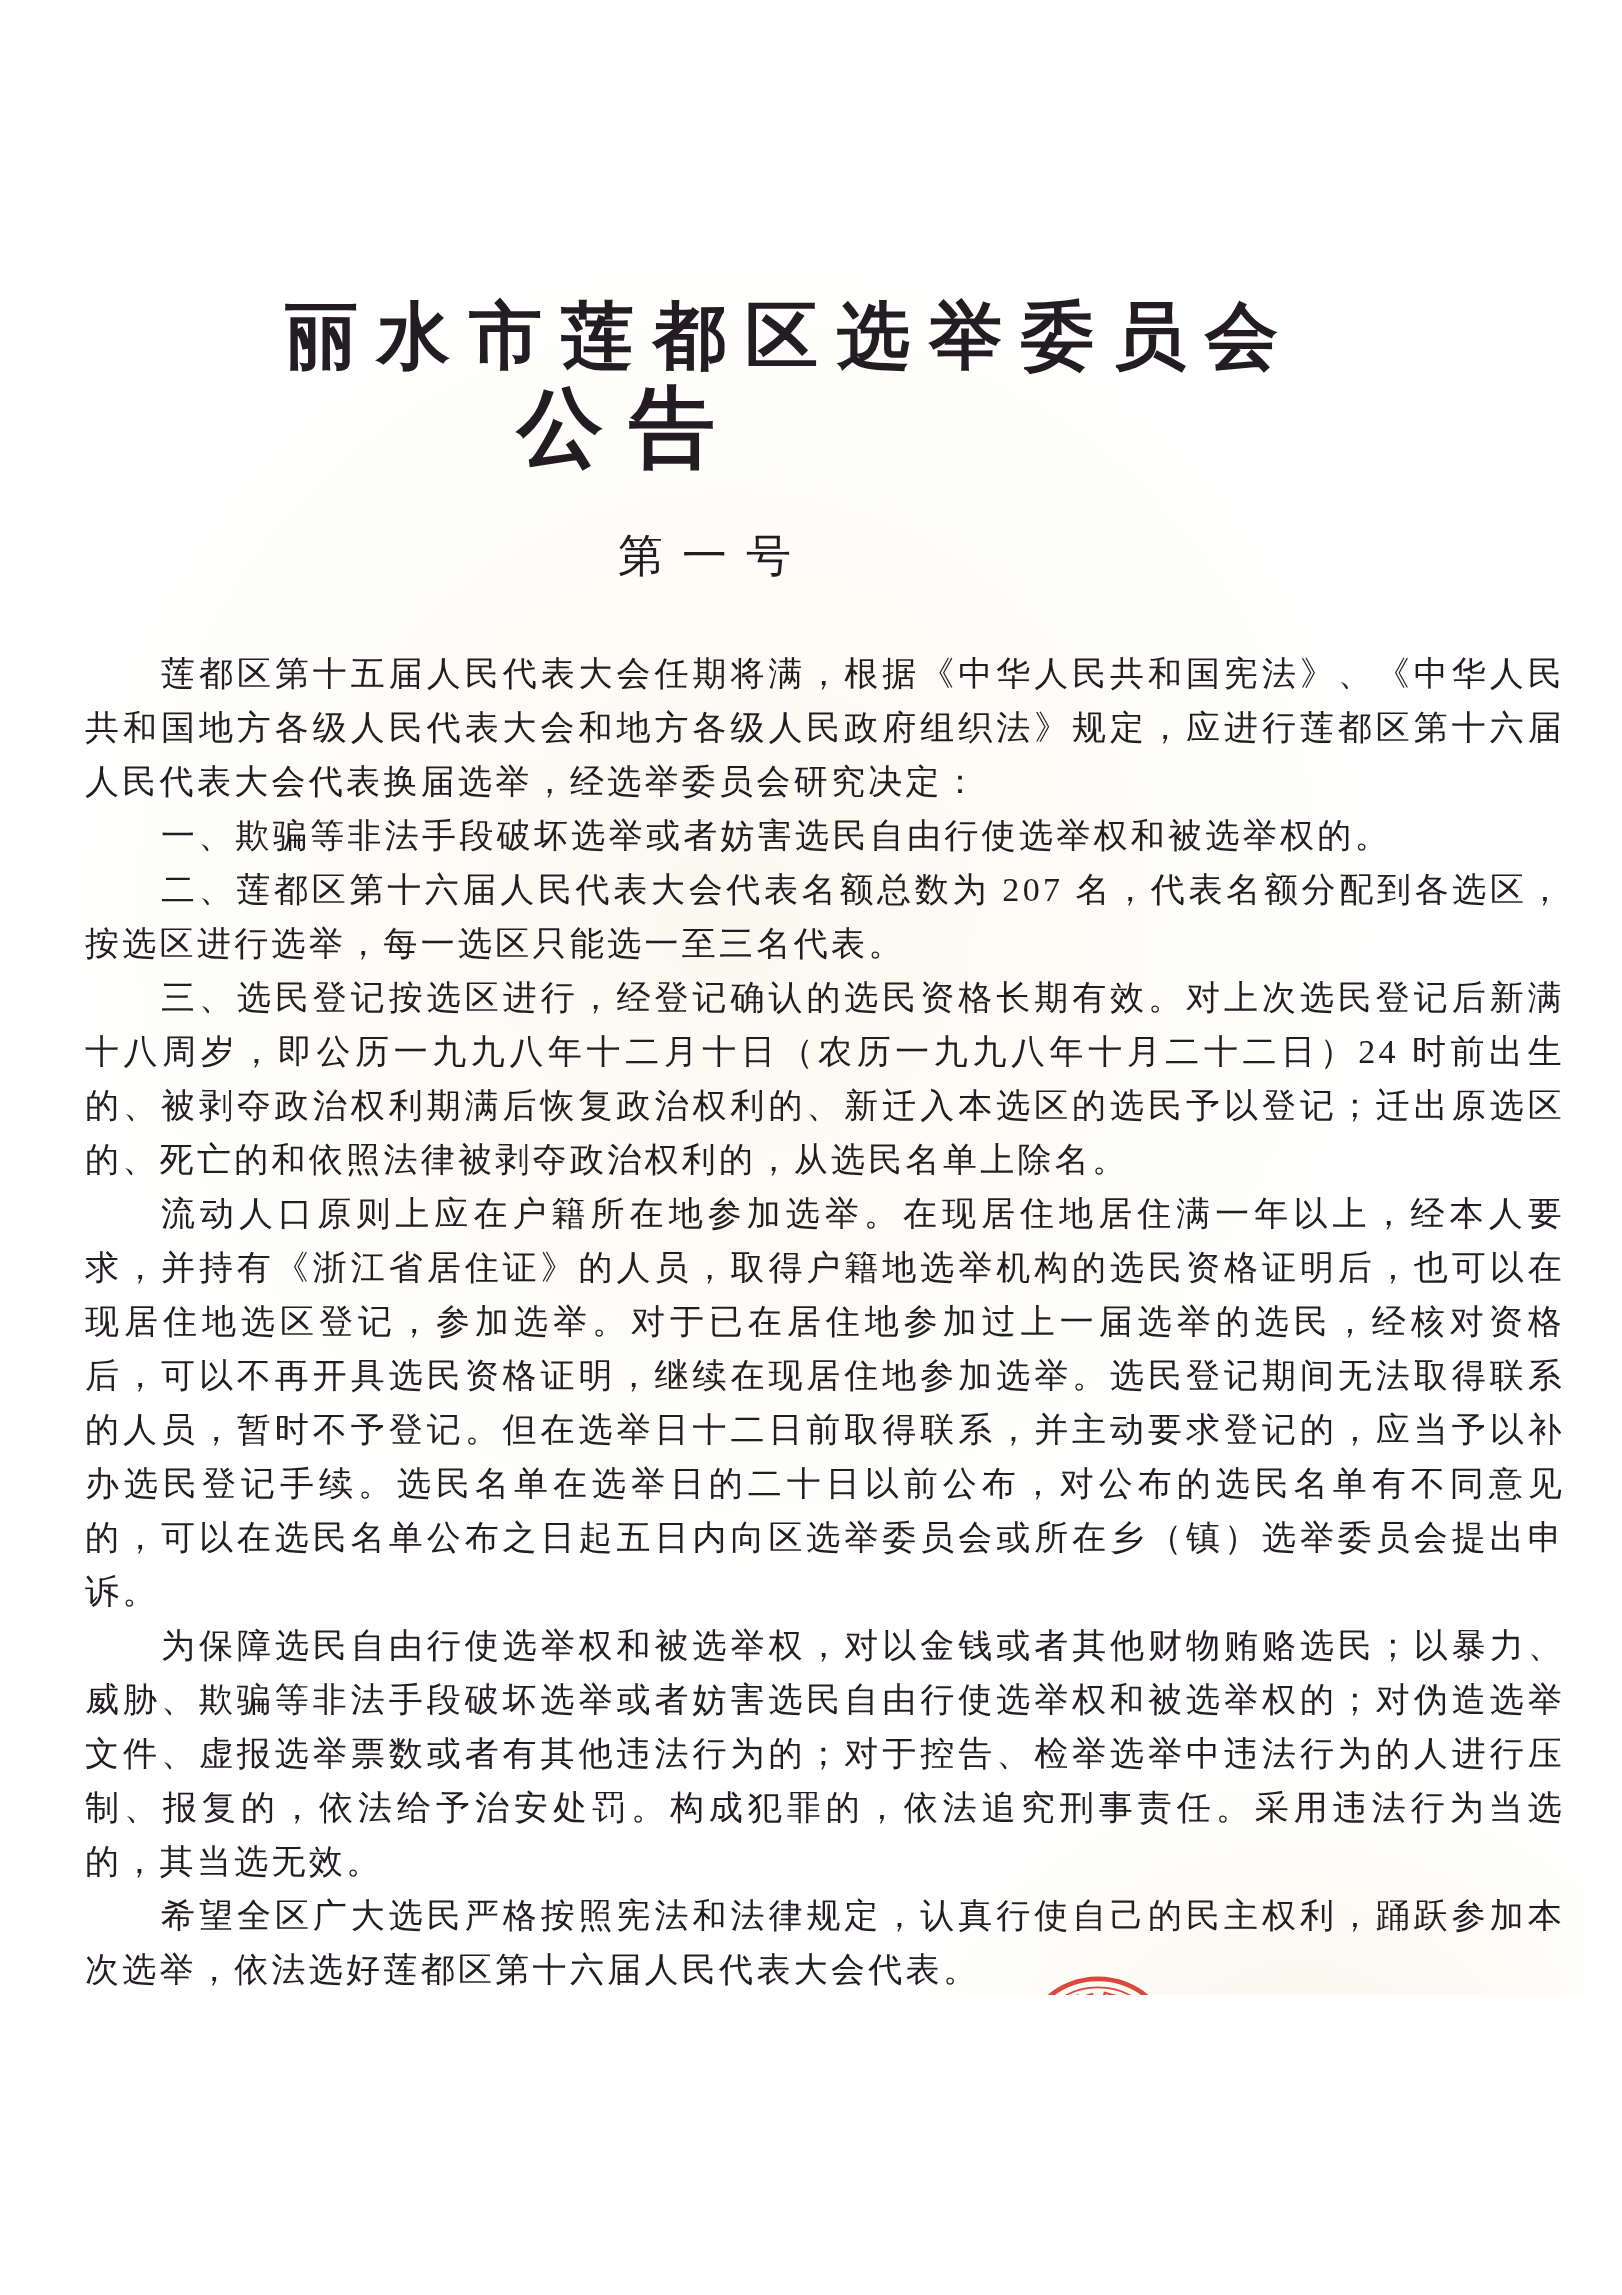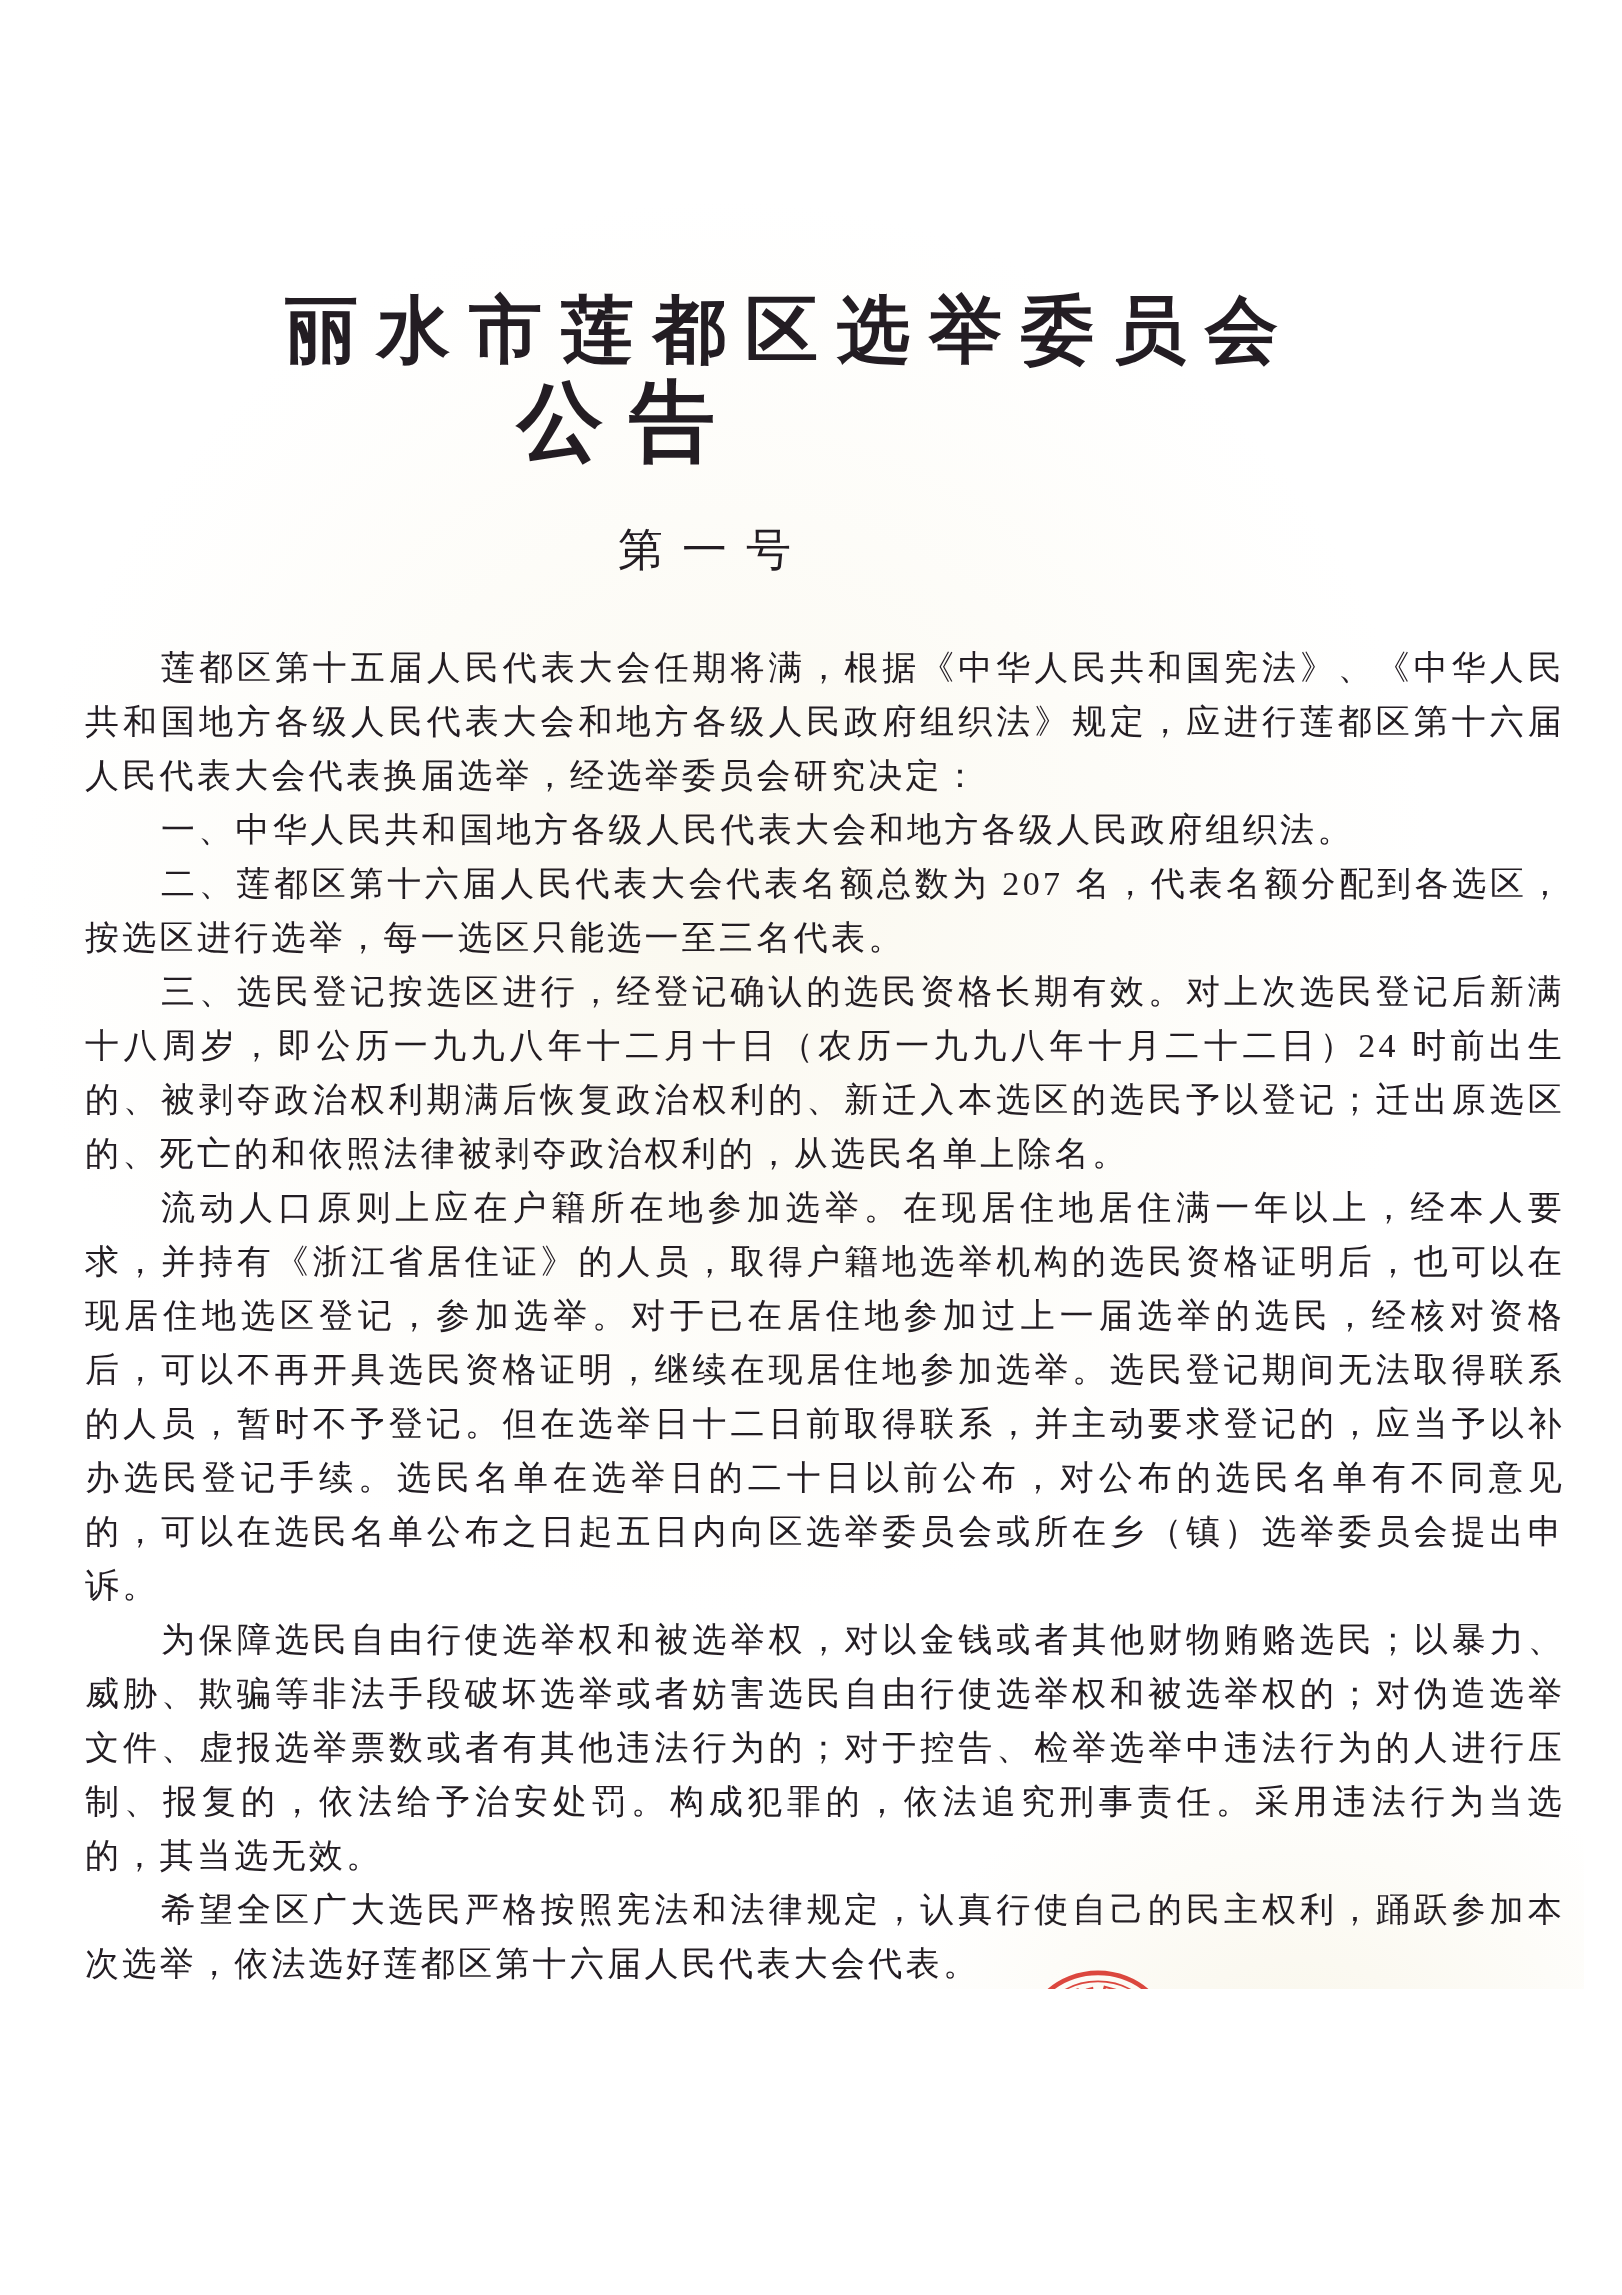--- a/index.html
+++ b/index.html
@@ -2,21 +2,21 @@
 <html style="font-size:10.5px"><head>
 <meta charset="utf-8">
 <style>
   html,body{margin:0;padding:0;}
   body{
     width:1623px;height:2295px;position:relative;
     background:#ffffff;
     font-family:"Liberation Serif","DejaVu Serif",serif;
     color:var(--text,#231d23);
   }
-  .page{position:absolute;left:0;top:12px;width:1623px;height:1977px;overflow:hidden;}
+  .page{position:absolute;left:0;top:18px;width:1623px;height:1977px;overflow:hidden;}
   
   .paper-tint{
     position:absolute;left:0;top:79px;width:1584px;height:2146px;
     background:
       radial-gradient(ellipse 982px 982px at 46% 38%, rgba(247,243,226,.55), rgba(255,255,255,0) 72%),
       radial-gradient(ellipse 589px 458px at 82% 92%, rgba(245,240,220,.6), rgba(255,255,255,0) 70%);
     pointer-events:none;
   }
   .org-title{
     position:absolute;top:230px;left:285px;width:1021px;
@@ -84,21 +84,21 @@
   <div class="paper-tint"></div>
 
   <h1 class="org-title">丽水市莲都区选举委员会</h1>
 
   <div class="doc-type">公告</div>
 
   <div class="doc-number">第 一 号</div>
 
   <main class="body-text">
       <p>莲都区第十五届人民代表大会任期将满，根据《中华人民共和国宪法》、《中华人民共和国地方各级人民代表大会和地方各级人民政府组织法》规定，应进行莲都区第十六届人民代表大会代表换届选举，经选举委员会研究决定：</p>
-      <p>一、中华人民共和国地方各级人民代表大会和地方各级人民政府组织法。</p>
+      <p>一、欺骗等非法手段破坏选举或者妨害选民自由行使选举权和被选举权的。</p>
       <p>二、莲都区第十六届人民代表大会代表名额总数为 207 名，代表名额分配到各选区，按选区进行选举，每一选区只能选一至三名代表。</p>
       <p>三、选民登记按选区进行，经登记确认的选民资格长期有效。对上次选民登记后新满十八周岁，即公历一九九八年十二月十日（农历一九九八年十月二十二日）24 时前出生的、被剥夺政治权利期满后恢复政治权利的、新迁入本选区的选民予以登记；迁出原选区的、死亡的和依照法律被剥夺政治权利的，从选民名单上除名。</p>
       <p>流动人口原则上应在户籍所在地参加选举。在现居住地居住满一年以上，经本人要求，并持有《浙江省居住证》的人员，取得户籍地选举机构的选民资格证明后，也可以在现居住地选区登记，参加选举。对于已在居住地参加过上一届选举的选民，经核对资格后，可以不再开具选民资格证明，继续在现居住地参加选举。选民登记期间无法取得联系的人员，暂时不予登记。但在选举日十二日前取得联系，并主动要求登记的，应当予以补办选民登记手续。选民名单在选举日的二十日以前公布，对公布的选民名单有不同意见的，可以在选民名单公布之日起五日内向区选举委员会或所在乡（镇）选举委员会提出申诉。</p>
       <p>为保障选民自由行使选举权和被选举权，对以金钱或者其他财物贿赂选民；以暴力、威胁、欺骗等非法手段破坏选举或者妨害选民自由行使选举权和被选举权的；对伪造选举文件、虚报选举票数或者有其他违法行为的；对于控告、检举选举中违法行为的人进行压制、报复的，依法给予治安处罚。构成犯罪的，依法追究刑事责任。采用违法行为当选的，其当选无效。</p>
       <p>希望全区广大选民严格按照宪法和法律规定，认真行使自己的民主权利，踊跃参加本次选举，依法选好莲都区第十六届人民代表大会代表。</p>
     </main>
 
   <div class="signature">丽水市莲都区选举委员会</div>
 
   <div class="date-line">

